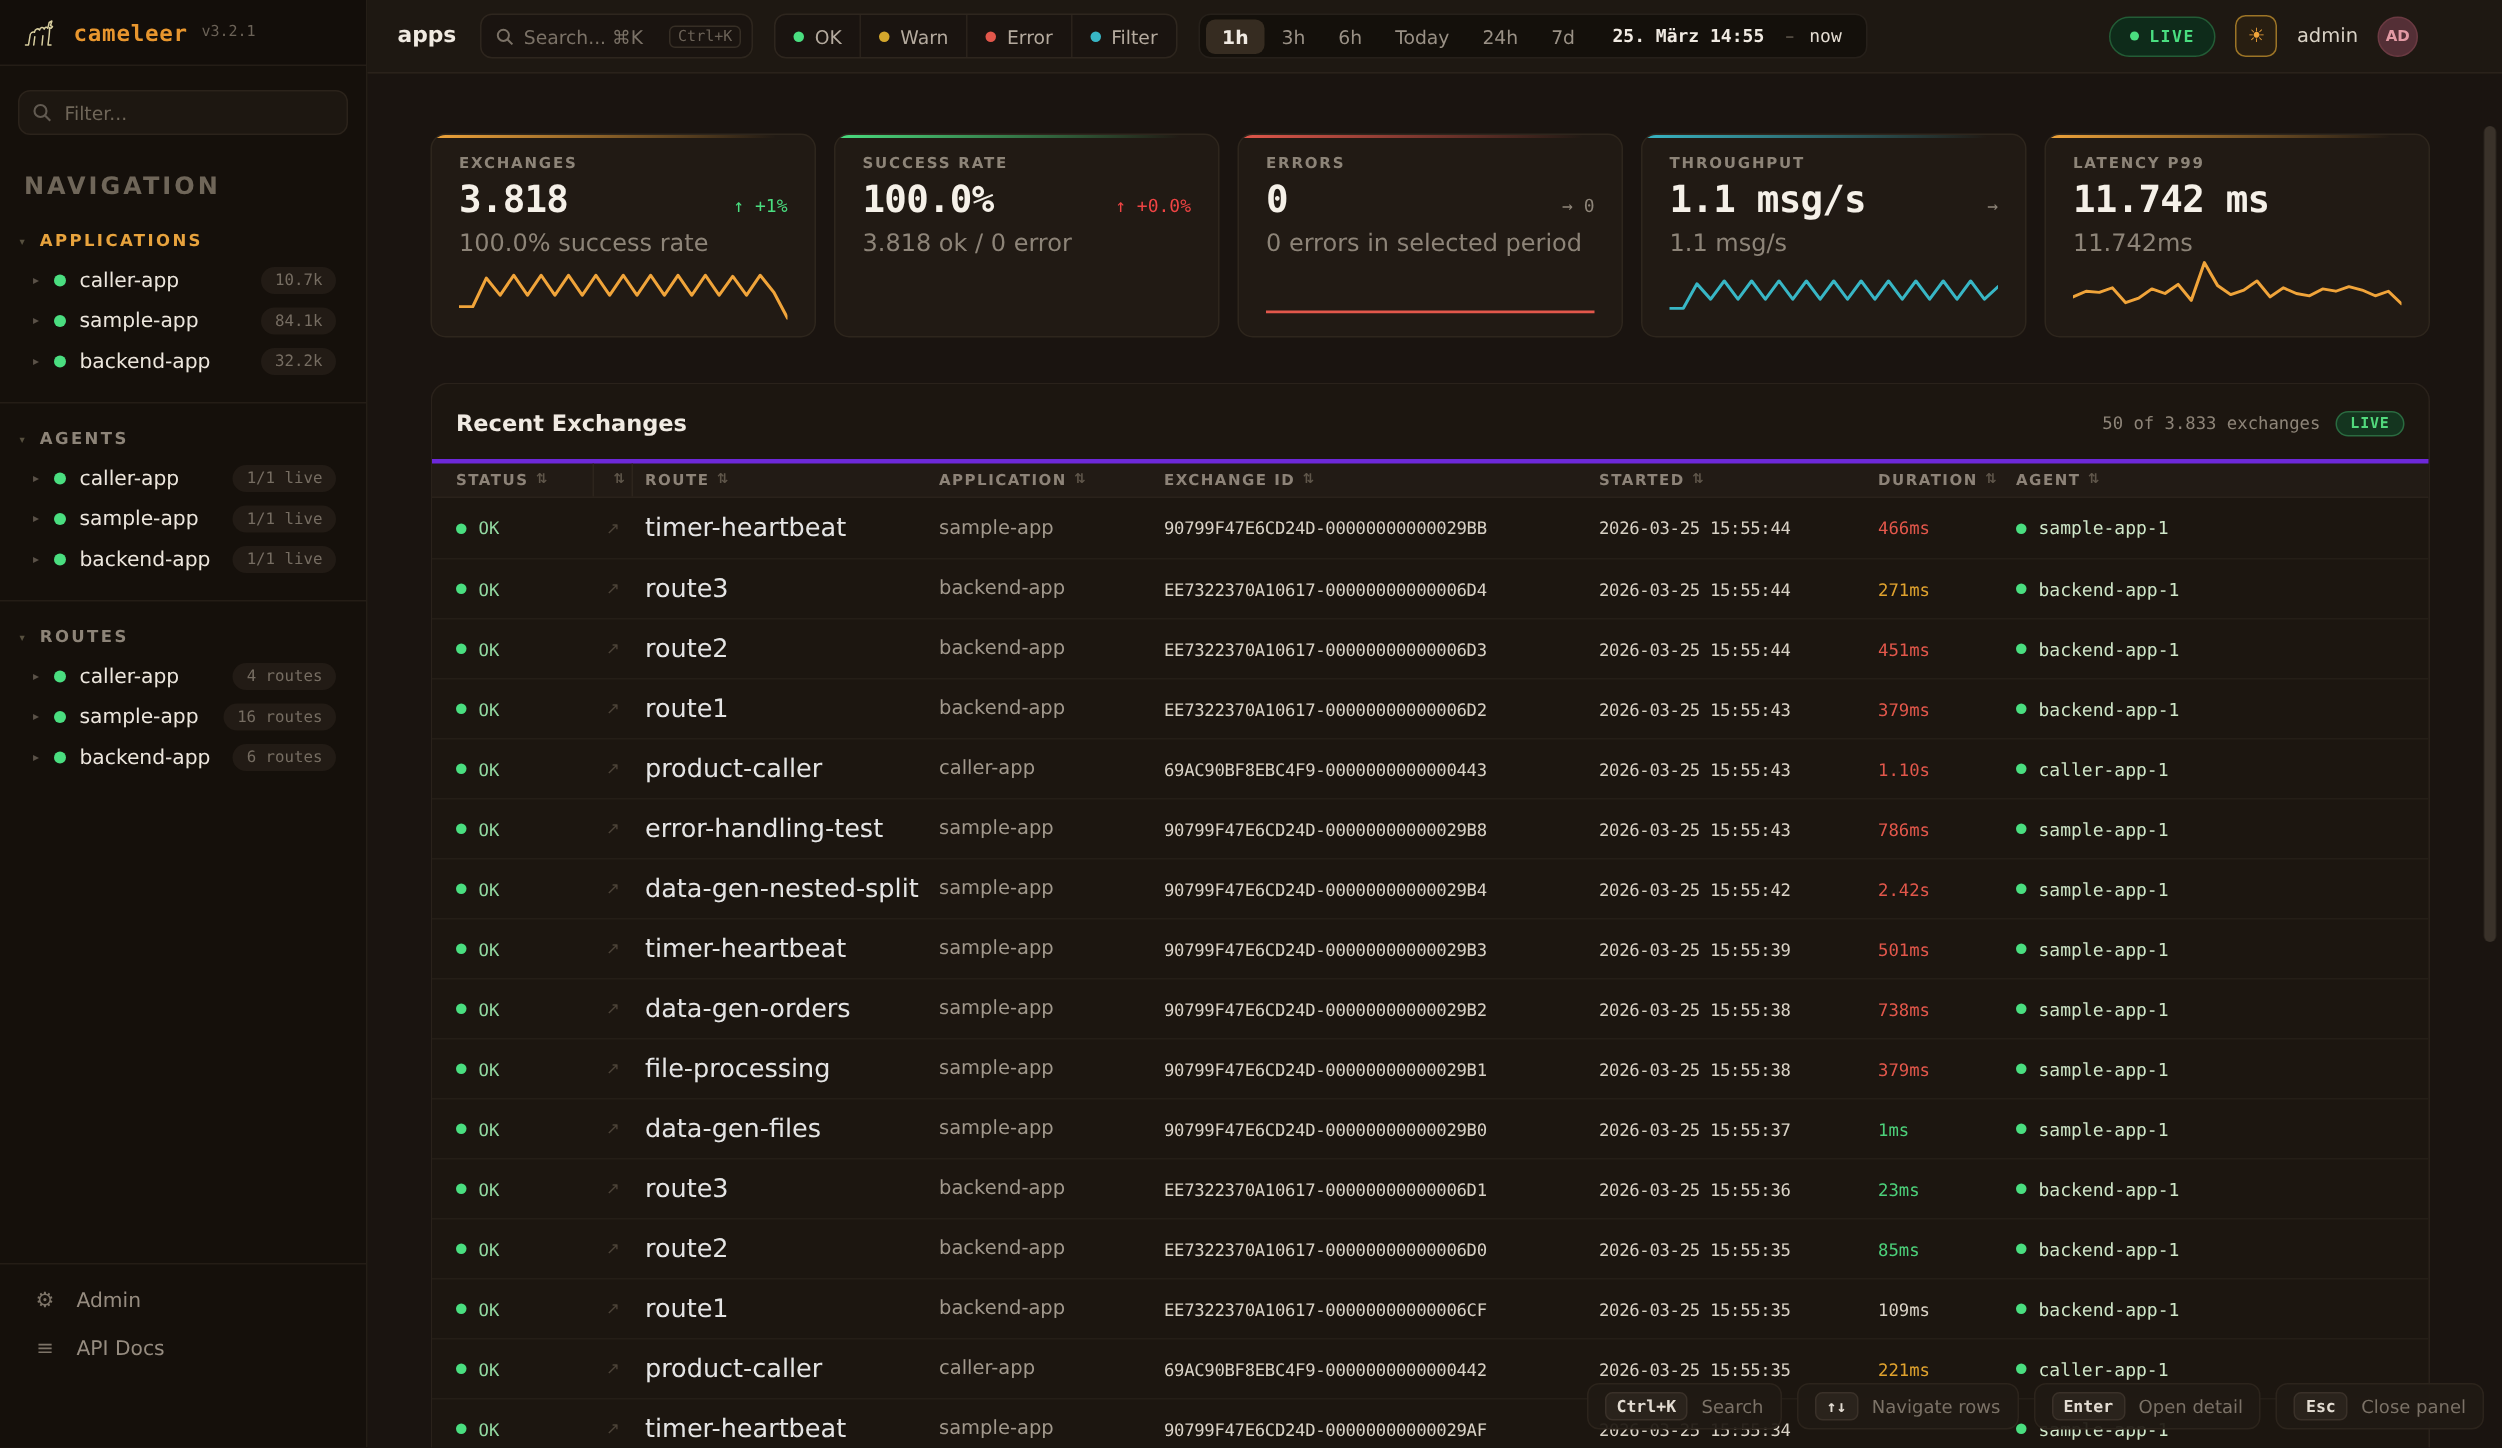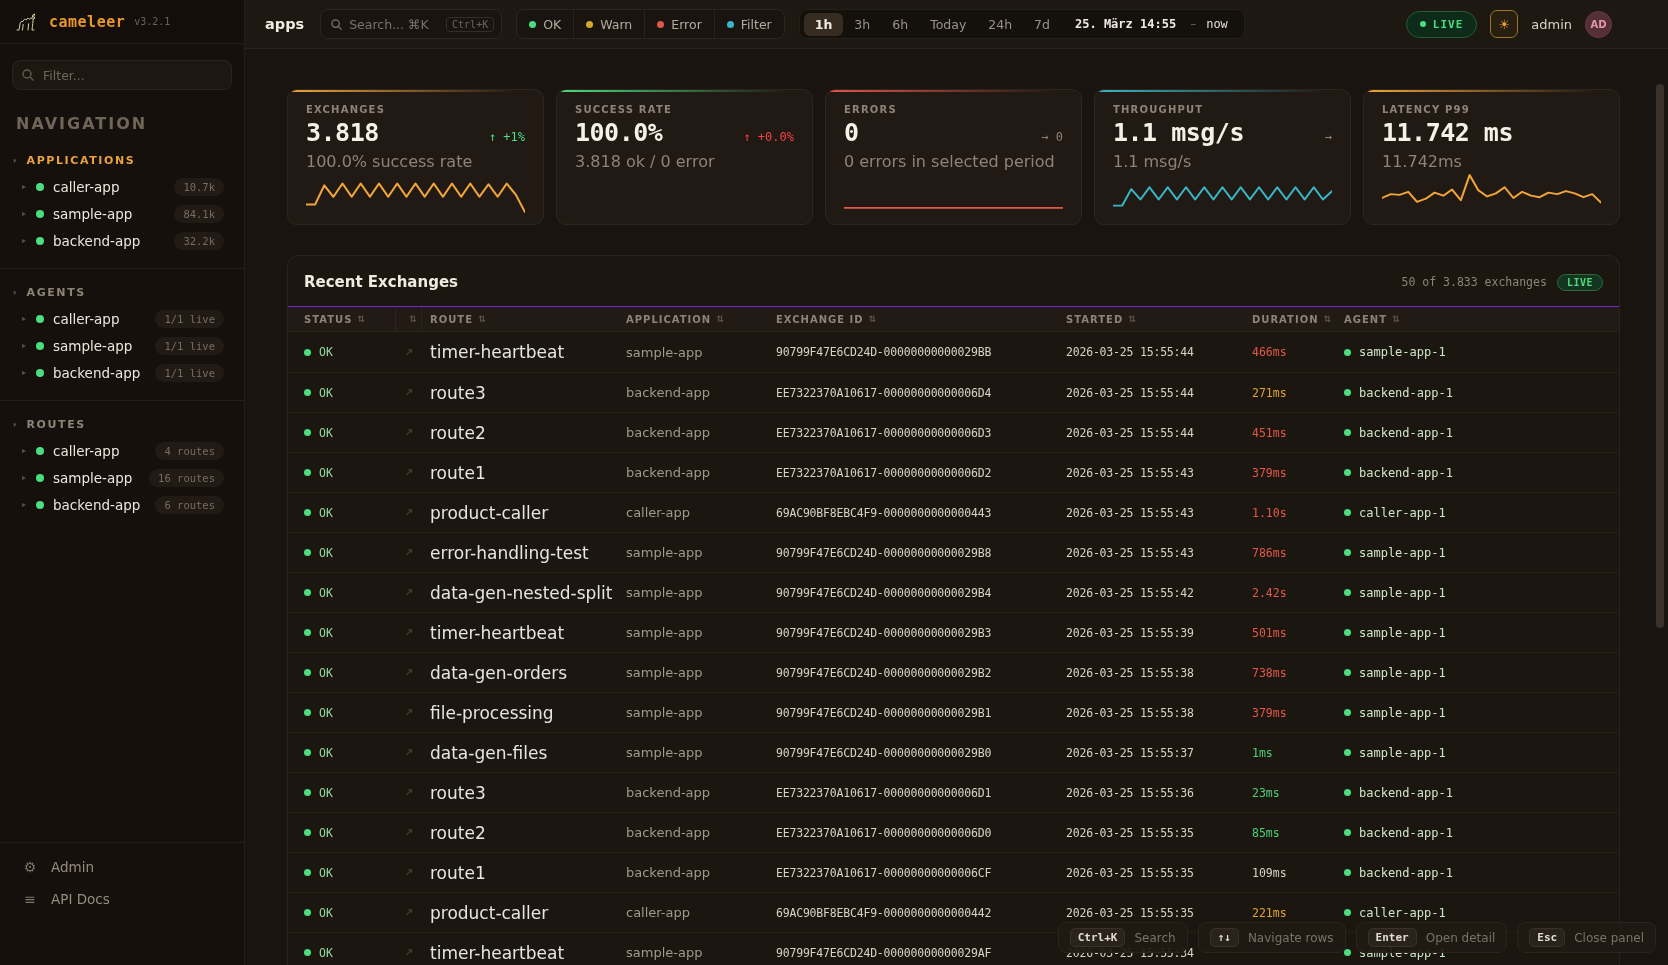--- a/index.html
+++ b/index.html
@@ -76,21 +76,21 @@
   .card-sub { font-size:16px; color:#8d8478; margin-top:5px; }
   .spark { margin-top:auto; width:100%; height:42px; display:block; }
 
   
   .panel { margin-top:30px; background:#1c1610; border:1px solid #2a221b; border-radius:12px 12px 0 0; border-bottom:none; }
   .panel-head { display:flex; align-items:center; padding:17px 16px 15px; }
   .panel-title { font-size:15px; font-weight:bold; color:#f0eae2; }
   .panel-meta { margin-left:auto; font-family:"DejaVu Sans Mono",monospace; font-size:11.5px; color:#8d8478; }
   .panel-live { margin-left:10px; background:#14351f; border:1px solid #2a6b40; border-radius:10px; padding:2px 9px; font-family:"DejaVu Sans Mono",monospace; font-size:10px; font-weight:bold; color:#52d87c; letter-spacing:.5px; }
   .thead, .trow { display:grid; grid-template-columns:100px 26px 196px 150px 290px 186px 92px 1fr; align-items:center; padding:0 16px; }
-  .thead { height:26px; background:#221b15; border-top:1px solid #6d28d9; border-bottom:1px solid #2a221b; }
+  .thead { height:26px; background:#221b15; border-top:3px solid #6d28d9; border-bottom:1px solid #2a221b; }
   .th { font-size:10px; letter-spacing:1px; color:#8d8378; font-weight:bold; display:flex; align-items:center; gap:5px; height:100%; }
   .th .sort { font-size:9px; color:#5f564a; font-family:"DejaVu Sans",sans-serif; }
   .th.sep { border-right:1px solid #2d251d; margin-right:8px; }
   .trow { height:40px; cursor:pointer; }
   .trow + .trow { border-top:1px solid #251e17; }
   .cell-status { display:flex; align-items:center; gap:8px; font-family:"DejaVu Sans Mono",monospace; font-size:11.5px; color:#93d9a2; }
   .cell-status .dot { width:7px; height:7px; }
   .cell-trend { color:#4c4338; font-size:11px; }
   .cell-route { font-size:17px; font-weight:normal; color:#e5e5e5; }
   .cell-app { font-size:13px; color:#a1988c; }

